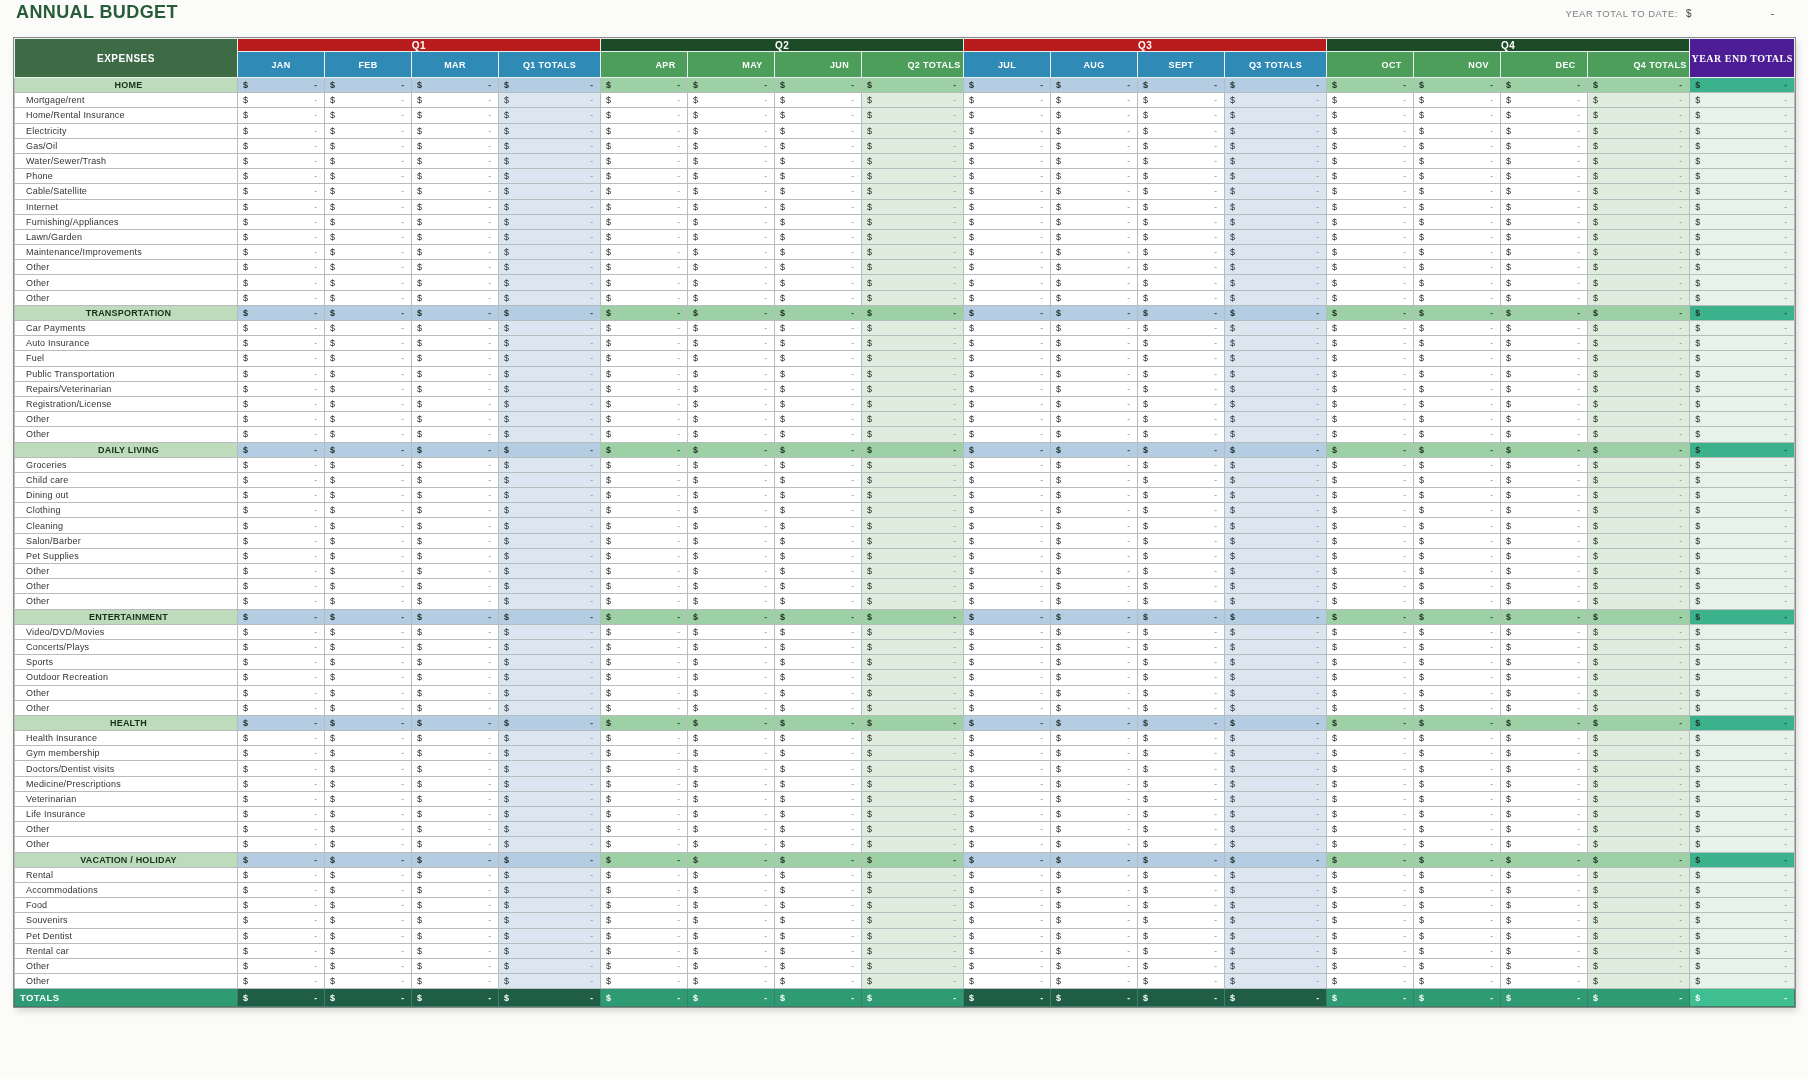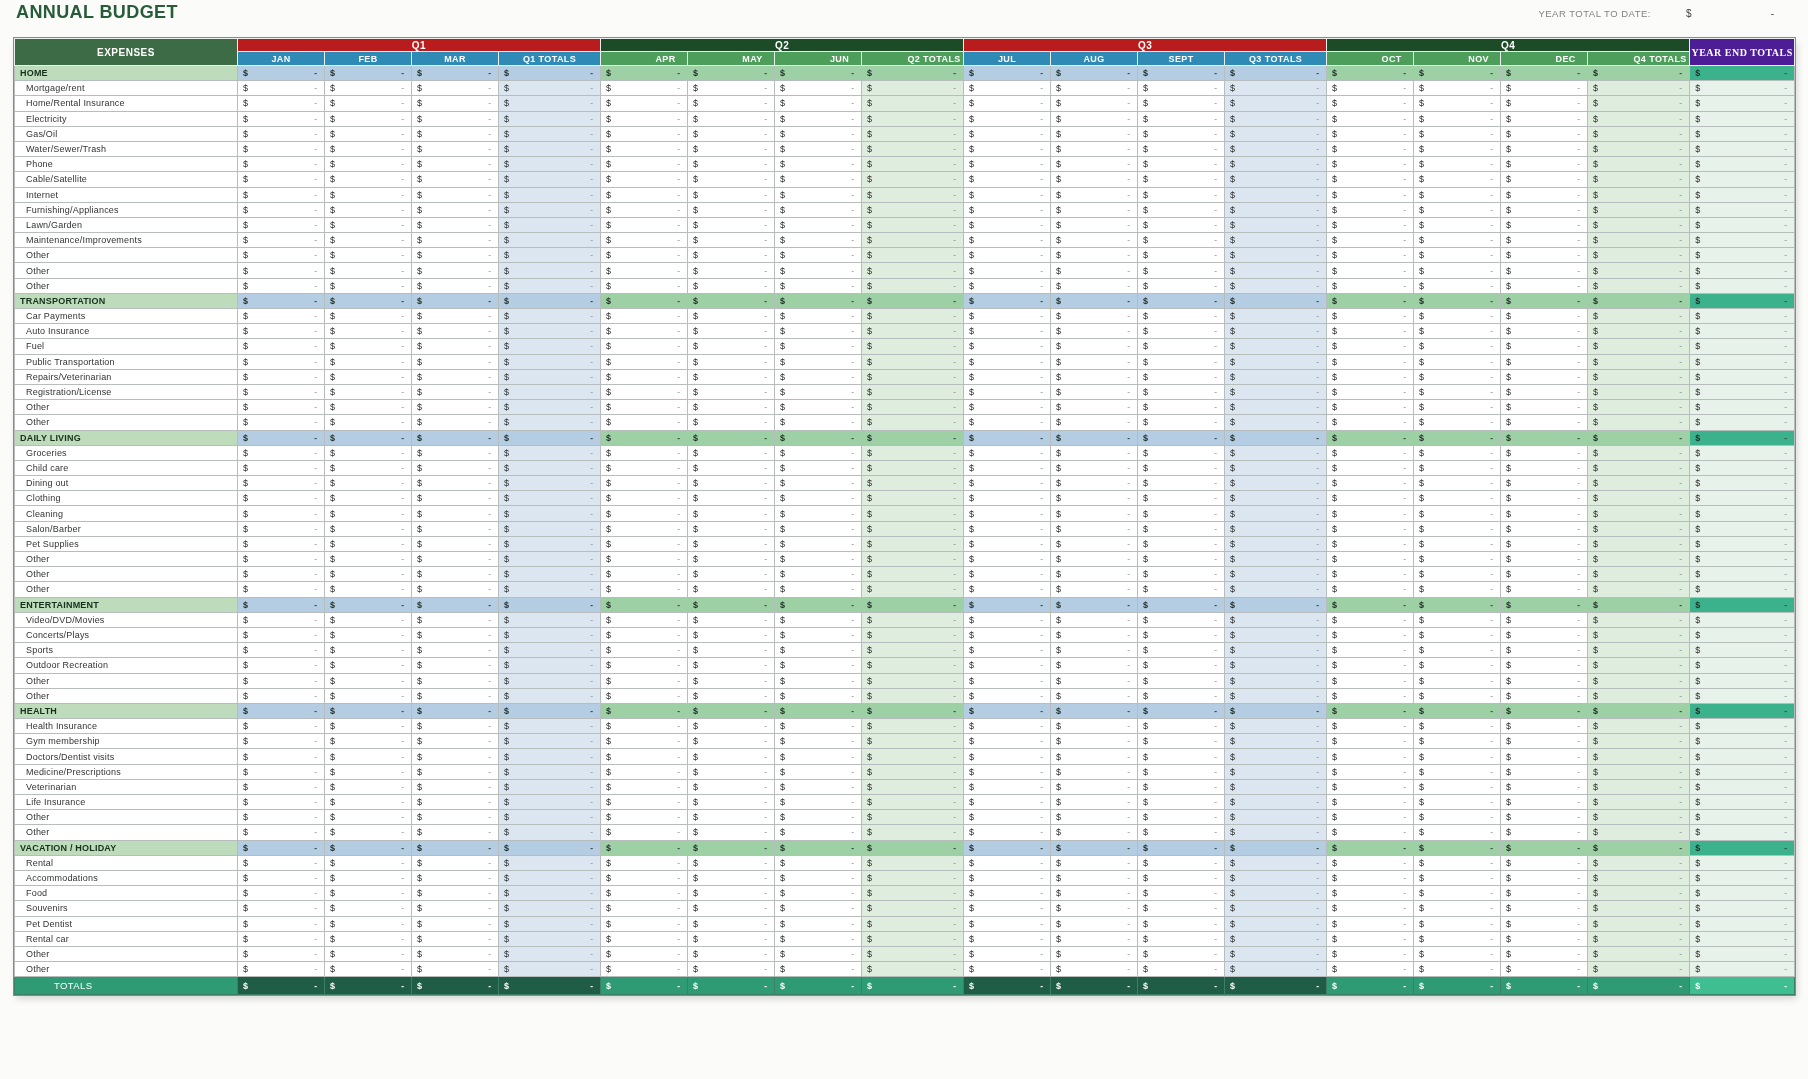--- a/index.html
+++ b/index.html
@@ -11,21 +11,21 @@
     position:relative;
     overflow:hidden;
   }
   .page-title {
     position:absolute; top:2px; left:16px; margin:0;
     font-size:18px; font-weight:800; letter-spacing:.4px;
     color:#265c38;
   }
   .year-total {
     position:absolute; top:8px; right:34px;
-    display:flex; align-items:center;gap:27px;
+    display:flex; align-items:center;
   }
   .yt-label { font-size:9.5px; letter-spacing:.5px; color:#828282; }
   .yt-value {
     width:88px; margin-left:8px;
     display:flex; justify-content:space-between; align-items:center;
   }
   .yt-cur, .yt-amt { font-size:10px; color:#3f3f3f; }
 
   table.budget {
     position:absolute; top:38px; left:14px;
@@ -34,21 +34,21 @@
     outline:1px solid #8a8a8a;
     box-shadow:2px 4px 7px rgba(0,0,0,.15);
     background:#fff;
   }
   th {
     padding:0; font-weight:700; color:#fff;
     border:1px solid #e9efec;
     white-space:nowrap; overflow:hidden;
   }
   .banner-row th { height:13px; font-size:10px; letter-spacing:.5px; }
-  .month-row th { height:14px; font-size:9px; letter-spacing:.4px; }
+  .month-row th { height:26px; font-size:9px; letter-spacing:.4px; }
   .th-expenses { background:#3c6b46; font-size:9.5px; letter-spacing:.5px;text-align:center; }
   .th-yearend  { background:#4c1d95; font-size:9.5px; letter-spacing:.3px;font-family:Liberation Serif, serif; }
   .banner.blue  { background:#b91c1c; }
   .banner.green { background:#1d4a27; }
   .mh.blue  { background:#2f8ab6; }
   .mh.green { background:#4d9e5b;padding-left:43px; }
 
   td {
     padding:0; height:15.2px;
     border:1px solid #b7bcbc;
@@ -58,31 +58,31 @@
   .v { display:flex; justify-content:space-between; align-items:center; height:100%; padding:0 7px 0 5px; }
   .cur { color:#2e2e2e; }
   .amt { color:#8d9299; font-size:8.5px; }
 
   .item-label .t { display:block; padding-left:11px; color:#333; letter-spacing:.2px; }
   .tint-blue  { background:#dbe6f1; }
   .tint-green { background:#dfedde; }
   .tint-year  { background:#e7f2ea; }
 
   tr.sec td { font-weight:700; }
-  .sec-label { background:#bedcbb; }
+  .sec-label { background:#bedcbb;text-align:center; }
   .sec-label .t { display:block; padding-left:5px; color:#16301b; letter-spacing:.2px; }
   .sec-blue  { background:#b5cde2; }
   .sec-green { background:#9ed0a5; }
   .sec-year  { background:#3cb28c; }
   tr.sec .cur { color:#1f2d26; font-weight:700; }
   tr.sec .amt { color:#3a4a44; font-weight:700; }
 
   tr.totals td { height:18px; border-color:#3d7f66; }
   .tot-label { background:#2f9b74; }
-  .tot-label .t { display:block; padding-left:5px; color:#fff; font-weight:400; font-size:9.5px; letter-spacing:.4px;margin-left:34px; }
+  .tot-label .t { display:block; padding-left:5px; color:#fff; font-weight:700; font-size:9.5px; letter-spacing:.4px; }
   .tot-dark { background:#1f5d46; }
   .tot-mid  { background:#2f9b74; }
   .tot-year { background:#3fbe92; }
   tr.totals .cur, tr.totals .amt { color:#fff; font-weight:700; }
 </style>
 </head>
 <body>
 
 <h1 class="page-title">ANNUAL BUDGET</h1>
 

